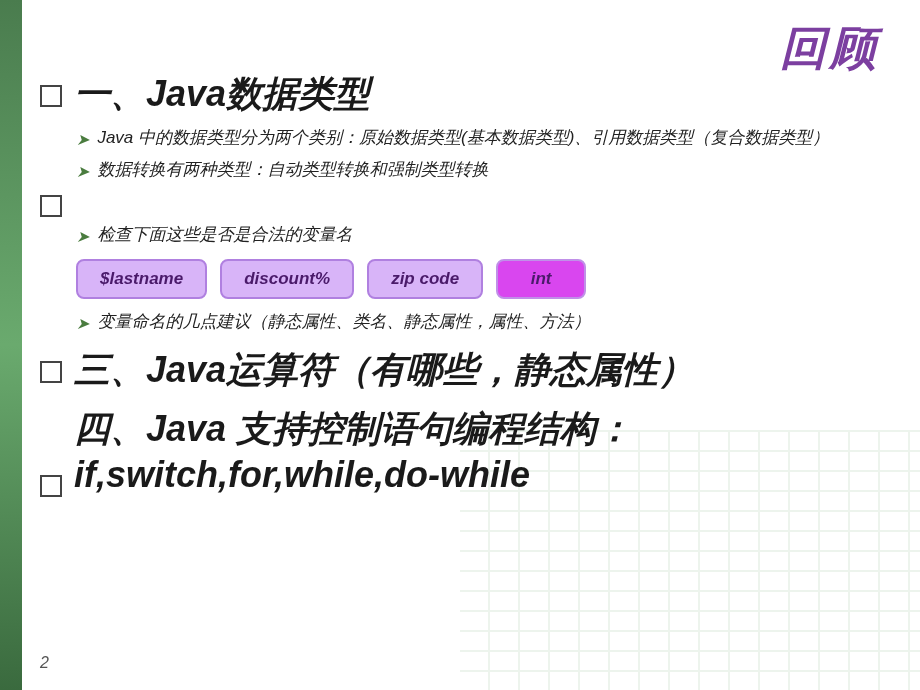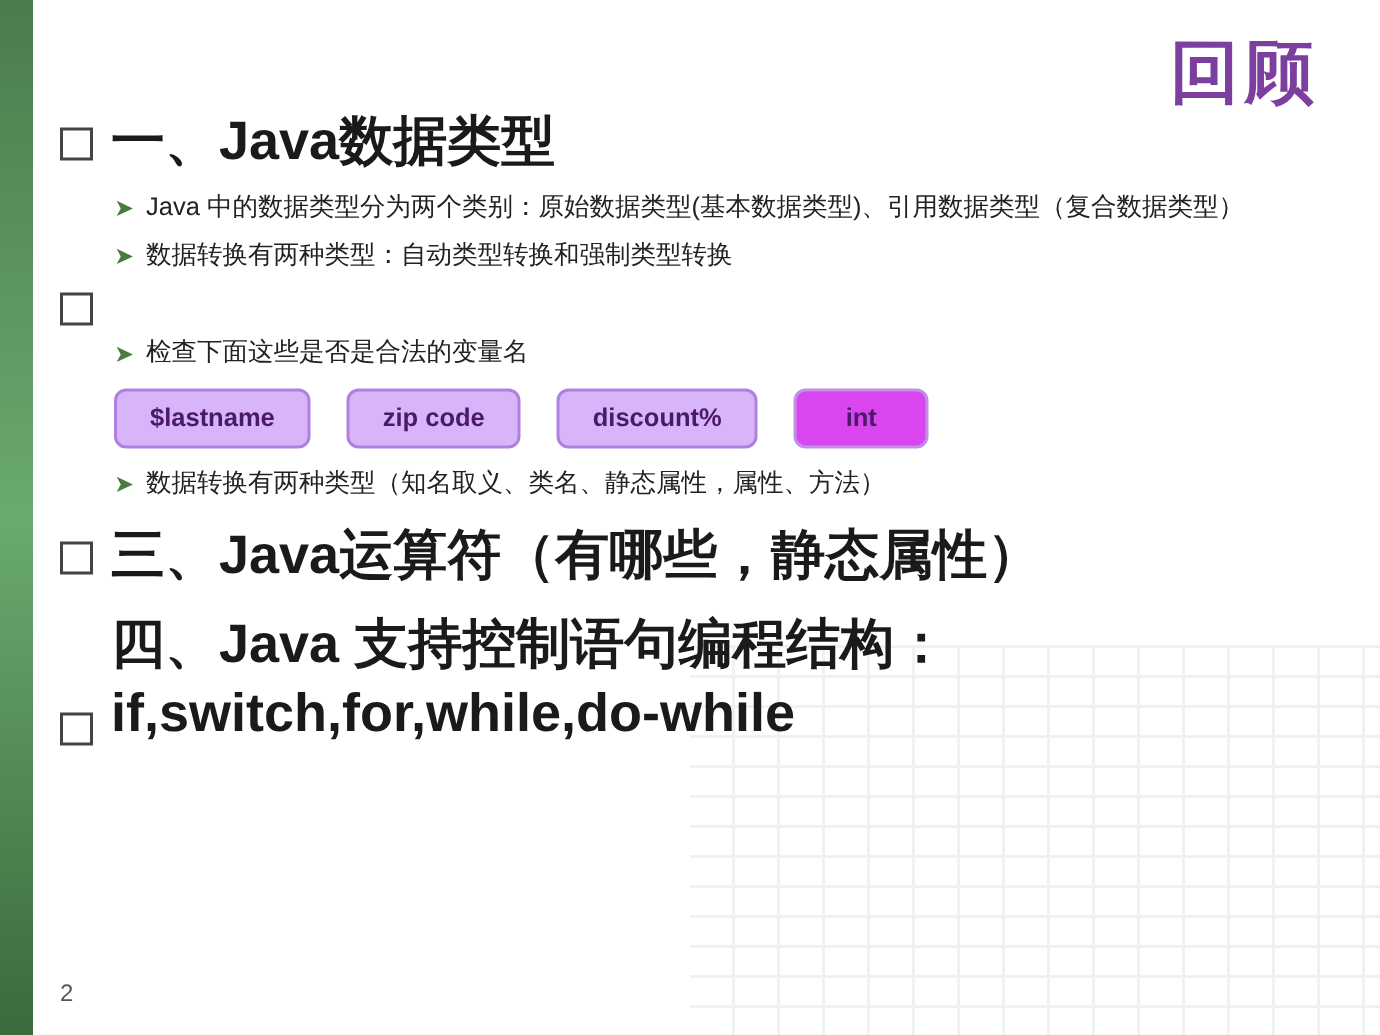--- a/index.html
+++ b/index.html
@@ -1,15 +1,15 @@
 <!DOCTYPE html>
 <html><head>
   <meta charset="utf-8">
   <style>
-    * { margin: 0; padding: 0; box-sizing: border-box; }
+    * { margin: 0; padding: 0; box-sizing: border-box; font-style: italic; }
 
     body {
       width: 920px;
       height: 690px;
       background: #ffffff;
       font-family: 'SimSun', 'Microsoft YaHei', Arial, sans-serif;
       overflow: hidden;
       position: relative;
     }
 
@@ -112,21 +112,21 @@
       font-size: 16px;
       margin-right: 8px;
       flex-shrink: 0;
       margin-top: 3px;
     }
 
     
     .pills-row {
       display: flex;
       align-items: center;
-      gap: 24px;
+      gap: 13px;
       margin: 10px 0 10px 36px;
     }
 
     .pill {
       padding: 8px 22px;
       border-radius: 8px;
       font-size: 17px;
       font-weight: bold;
       color: #4a1a6a;
       background: #d8b4f8;
@@ -183,29 +183,29 @@
     </div>
     <div class="sub-items">
       <div class="sub-item">
         <span class="arrow-icon">➤</span>
         <span>检查下面这些是否是合法的变量名</span>
       </div>
     </div>
 
     <div class="pills-row">
       <div class="pill">$lastname</div>
+      <div class="pill">discount%</div>
       <div class="pill">zip code</div>
-      <div class="pill">discount%</div>
       <div class="pill pill-int">int</div>
     </div>
 
     <div class="sub-items">
       <div class="sub-item">
         <span class="arrow-icon">➤</span>
-        <span>数据转换有两种类型（知名取义、类名、静态属性，属性、方法）</span>
+        <span>变量命名的几点建议（静态属性、类名、静态属性，属性、方法）</span>
       </div>
     </div>
   </div>
 
   <div class="section">
     <div class="section-heading">
       <span class="checkbox-icon"></span>
       <span>三、Java运算符（有哪些，静态属性）</span>
     </div>
   </div>

